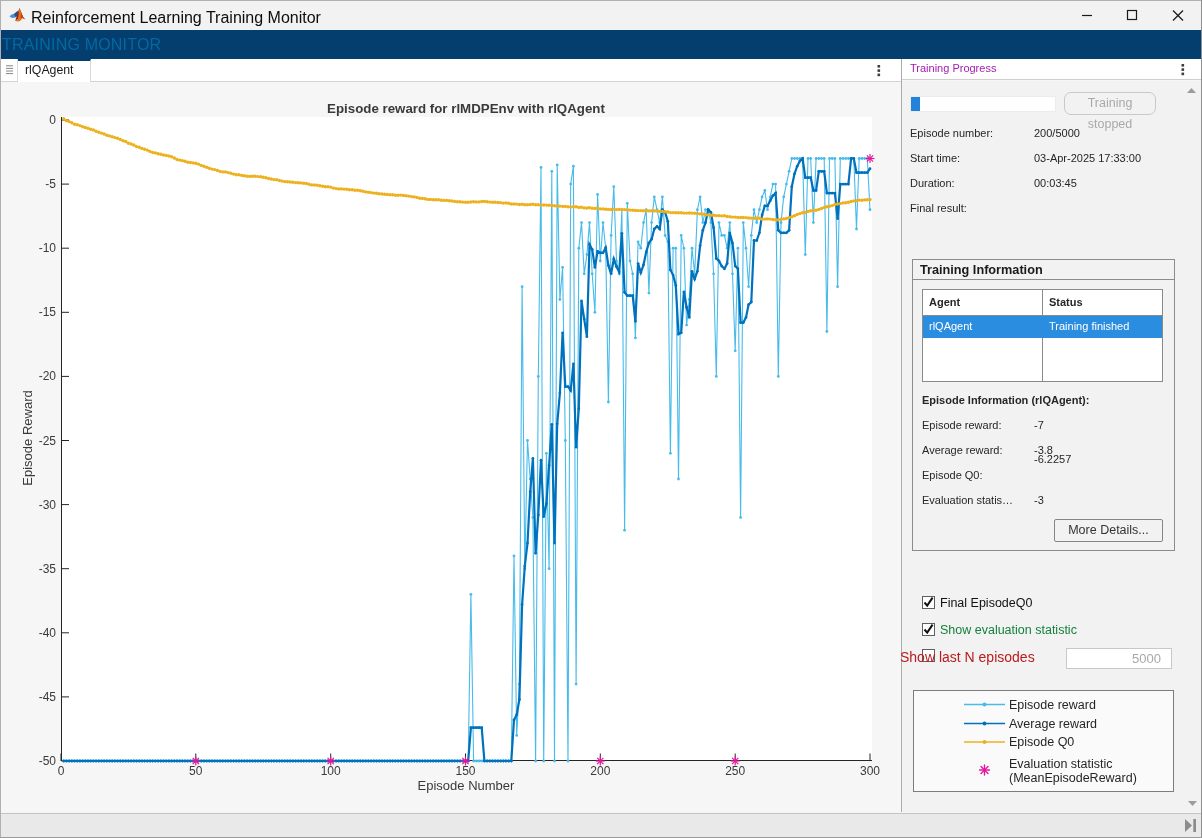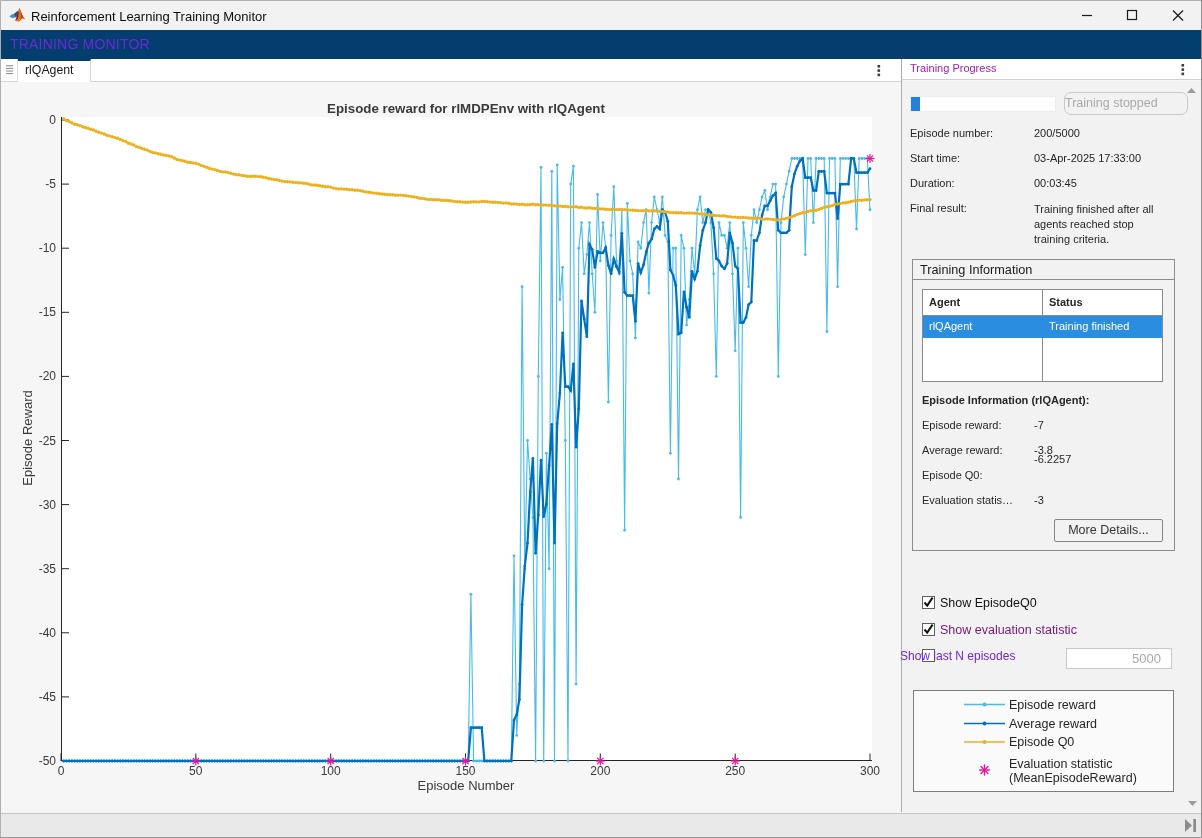--- a/index.html
+++ b/index.html
@@ -1,43 +1,43 @@
 <!DOCTYPE html>
 <html><head><meta charset="utf-8"><title>Reinforcement Learning Training Monitor</title>
 <style>
 *{margin:0;padding:0;box-sizing:border-box}
 body{width:1202px;height:838px;overflow:hidden;font-family:"Liberation Sans",sans-serif}
 #root{position:relative;width:1202px;height:838px;background:#f6f6f6;}
 .abs{position:absolute}
 .lbl{font-size:11px;color:#262626;white-space:nowrap}
 .gbox{position:absolute;border:1px solid #8c8c8c}
-.gtitle{position:absolute;left:0;top:0;right:0;height:20px;border-bottom:1px solid #8c8c8c;font-weight:normal;font-size:12.7px;color:#1a1a1a;line-height:20px;padding-left:7px}
+.gtitle{position:absolute;left:0;top:0;right:0;height:20px;border-bottom:1px solid #8c8c8c;font-weight:bold;font-size:12.7px;color:#1a1a1a;line-height:20px;padding-left:7px}
 .cb{position:absolute;width:13px;height:13px;background:#fff;border:1px solid #5f5f5f}
 </style></head><body>
 <div id="root">
 
   <div class="abs" style="left:1px;top:1px;width:1200px;height:29px;background:#f2f2f2"></div>
   <div class="abs" style="left:9px;top:7px"><svg width="17" height="16" viewBox="0 0 17 16">
 <path d="M0.5,9.6 C2.2,7.6 4.2,6.6 6.4,6.9 L8.6,7.2 L6.8,10.2 C4.4,11.4 2.2,11.2 0.5,9.6 Z" fill="#4a8fd3"></path>
 <path d="M4.9,7.0 L8.6,3.8 L9.6,7.6 L6.8,10.2 Z" fill="#29537a"></path>
 <path d="M6.2,13.9 L10.4,0.9 L12.2,5.3 L9.0,11.8 Z" fill="#8c1f1f"></path>
 <path d="M10.4,0.9 L12.2,5.3 L14.0,9.6 L11.5,11.0 L9.3,14.6 L6.2,13.9 L9.0,11.8 Z" fill="#e27113"></path>
 <path d="M12.2,5.3 L14.0,9.6 L16.4,12.6 L13.3,11.2 L11.5,11.0 Z" fill="#c33f1e"></path>
 <path d="M9.3,14.6 L11.5,11.0 L13.3,11.2 L11.0,14.0 Z" fill="#d95f17"></path>
 </svg></div>
-  <div class="abs" style="left:31px;top:9px;font-size:13px;color:#0d0d0d">Reinforcement Learning Training Monitor</div>
+  <div class="abs" style="left:31px;top:9px;font-size:16px;color:#0d0d0d">Reinforcement Learning Training Monitor</div>
   <svg width="130" height="30" viewBox="0 0 130 30" style="position:absolute;left:1072px;top:0">
 <line x1="10" y1="15.5" x2="20" y2="15.5" stroke="#1a1a1a" stroke-width="1.2"></line>
 <rect x="55.5" y="10.5" width="9" height="9" fill="none" stroke="#1a1a1a" stroke-width="1.2"></rect>
 <line x1="101" y1="10.5" x2="111" y2="20.5" stroke="#1a1a1a" stroke-width="1.2"></line>
 <line x1="111" y1="10.5" x2="101" y2="20.5" stroke="#1a1a1a" stroke-width="1.2"></line>
 </svg>
 
   <div class="abs" style="left:1px;top:30px;width:1200px;height:29px;background:#043e6e"></div>
-  <div class="abs" style="left:10px;top:30px;height:29px;line-height:29px;color:#6d28d9;font-size:14px;letter-spacing:.2px">TRAINING MONITOR</div>
+  <div class="abs" style="left:2px;top:30px;height:29px;line-height:29px;color:#0369a1;font-size:16px;letter-spacing:.2px">TRAINING MONITOR</div>
 
   <div class="abs" style="left:1px;top:59px;width:900px;height:23px;background:#fff;border-bottom:1px solid #d4d4d4"></div>
   <div class="abs" style="left:1px;top:59px;width:17px;height:22px;background:#fff;border-right:1px solid #d9d9d9"></div>
   <svg width="9" height="10" viewBox="0 0 9 10" style="position:absolute;left:5px;top:65px">
 <g stroke="#787878" stroke-width="0.9">
         <line x1="1" y1="0.8" x2="8" y2="0.8"></line>
         <line x1="1" y1="3.4" x2="8" y2="3.4"></line>
         <line x1="1" y1="6.0" x2="8" y2="6.0"></line>
         <line x1="1" y1="8.6" x2="8" y2="8.6"></line>
       </g>
@@ -1052,30 +1052,29 @@
   <div class="abs" style="left:910px;top:62px;font-size:11px;color:#a21caf">Training Progress</div>
   <svg width="4" height="12" viewBox="0 0 4 12" style="position:absolute;left:1181px;top:64px">
       <rect x="0.5" y="0" width="2.6" height="2.6" fill="#3f3f3f"></rect>
       <rect x="0.5" y="4.3" width="2.6" height="2.6" fill="#3f3f3f"></rect>
       <rect x="0.5" y="8.6" width="2.6" height="2.6" fill="#3f3f3f"></rect>
     </svg>
   <div class="abs" style="left:902px;top:81px;width:299px;height:731px;background:#f2f2f2"></div>
 
   <div class="abs" style="left:910px;top:96px;width:146px;height:16px;background:#fff;border:1px solid #ececec"></div>
   <div class="abs" style="left:911px;top:97px;width:9px;height:14px;background:#2382d9"></div>
-  <div class="abs" style="left:1064px;top:92px;width:124px;height:23px;border:1px solid #c9c9c9;border-radius:7px;color:#a9a9a9;font-size:12.5px;line-height:21px">Training stopped</div>
+  <div class="abs" style="left:1064px;top:92px;width:92px;height:23px;border:1px solid #c9c9c9;border-radius:7px;color:#a9a9a9;font-size:12.5px;text-align:center;line-height:21px">Training stopped</div>
 
   <div class="abs lbl" style="left:910px;top:127px">Episode number:</div>
   <div class="abs lbl" style="left:1034px;top:127px">200/5000</div>
   <div class="abs lbl" style="left:910px;top:152px">Start time:</div>
   <div class="abs lbl" style="left:1034px;top:152px">03-Apr-2025 17:33:00</div>
   <div class="abs lbl" style="left:910px;top:177px">Duration:</div>
   <div class="abs lbl" style="left:1034px;top:177px">00:03:45</div>
   <div class="abs lbl" style="left:910px;top:202px">Final result:</div>
-  <div class="abs lbl" style="left:1034px;top:202px;width:138px;white-space:normal;line-height:15px">Training finished after all agents reached stop training criteria.</div>
 
   <div class="gbox" style="left:912px;top:259px;width:263px;height:292px">
     <div class="gtitle">Training Information</div>
   </div>
   <div class="abs" style="left:922px;top:289px;width:241px;height:93px;background:#fff;border:1px solid #8a8a8a"></div>
   <div class="abs" style="left:1042px;top:289px;width:1px;height:93px;background:#8a8a8a"></div>
   <div class="abs" style="left:922px;top:315px;width:241px;height:1px;background:#8a8a8a"></div>
   <div class="abs" style="left:923px;top:316px;width:239px;height:22px;background:#2b8de0"></div>
   <div class="abs lbl" style="left:929px;top:296px;font-weight:bold">Agent</div>
   <div class="abs lbl" style="left:1049px;top:296px;font-weight:bold">Status</div>
@@ -1090,29 +1089,29 @@
   <div class="abs lbl" style="left:1034px;top:453px">-6.2257</div>
   <div class="abs lbl" style="left:922px;top:494px">Evaluation statis…</div>
   <div class="abs lbl" style="left:1034px;top:494px">-3</div>
   <div class="abs" style="left:1054px;top:519px;width:109px;height:23px;border:1px solid #858585;border-radius:2px;font-size:12.5px;color:#333;text-align:center;line-height:20px">More Details...</div>
 
   <div class="cb" style="left:922px;top:596px">
       <svg width="13" height="13" viewBox="0 0 13 13" style="position:absolute;left:-1px;top:-1px">
         <path d="M2.5,6.5 L5.2,9.6 L10.6,1.6" fill="none" stroke="#111" stroke-width="2"></path>
       </svg>
     </div>
-  <div class="abs lbl" style="left:940px;top:596px;color:#111;font-size:12.5px">Show EpisodeQ0</div>
+  <div class="abs lbl" style="left:940px;top:596px;color:#111;font-size:12.5px">Final EpisodeQ0</div>
   <div class="cb" style="left:922px;top:623px">
       <svg width="13" height="13" viewBox="0 0 13 13" style="position:absolute;left:-1px;top:-1px">
         <path d="M2.5,6.5 L5.2,9.6 L10.6,1.6" fill="none" stroke="#111" stroke-width="2"></path>
       </svg>
     </div>
-  <div class="abs lbl" style="left:940px;top:623px;color:#701a75;font-size:12.5px">Show evaluation statistic</div>
+  <div class="abs lbl" style="left:940px;top:623px;color:#15803d;font-size:12.5px">Show evaluation statistic</div>
   <div class="cb" style="left:922px;top:649px"></div>
-  <div class="abs lbl" style="left:900px;top:649px;color:#6d28d9;font-size:12px">Show last N episodes</div>
+  <div class="abs lbl" style="left:900px;top:649px;color:#b91c1c;font-size:14px">Show last N episodes</div>
   <div class="abs" style="left:1066px;top:648px;width:106px;height:21px;background:#fff;border:1px solid #c8c8c8;font-size:13px;color:#a8a8a8;text-align:right;line-height:19px;padding-right:10px">5000</div>
 
   <div class="abs" style="left:913px;top:690px;width:261px;height:102px;background:#fafafa;border:1px solid #7d7d7d"></div>
   <div class="abs" style="left:914px;top:690px"><svg width="259" height="98" viewBox="0 0 259 98">
 <g stroke-width="1.5" fill="none">
 <line x1="50" y1="14.5" x2="91" y2="14.5" stroke="#47bbea"></line>
 <line x1="50" y1="33.5" x2="91" y2="33.5" stroke="#0072bd"></line>
 <line x1="50" y1="52" x2="91" y2="52" stroke="#edb120"></line>
 </g>
 <circle cx="70.5" cy="14.5" r="2" fill="#47bbea"></circle>

